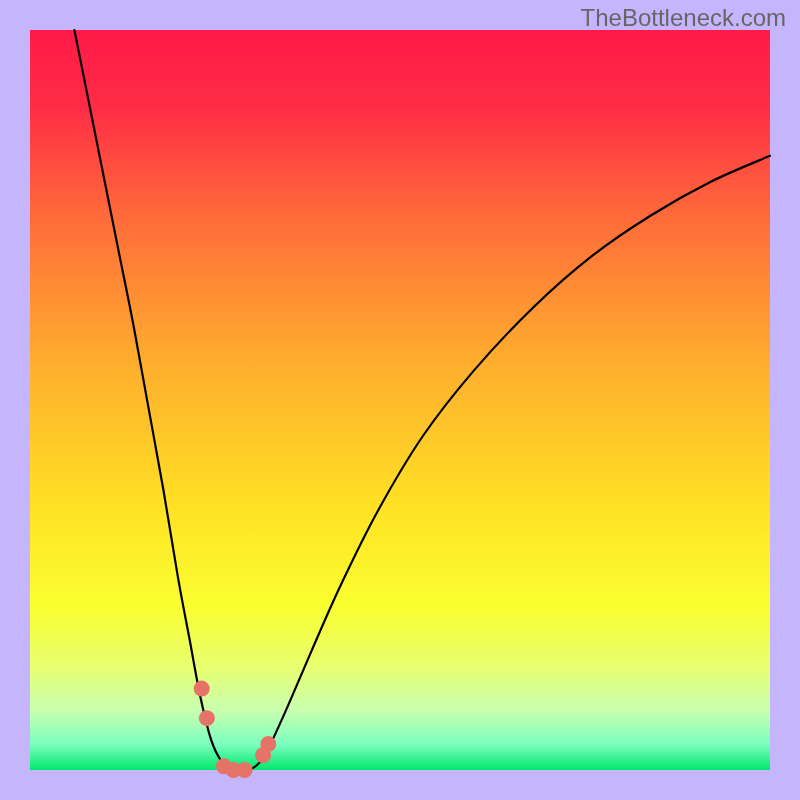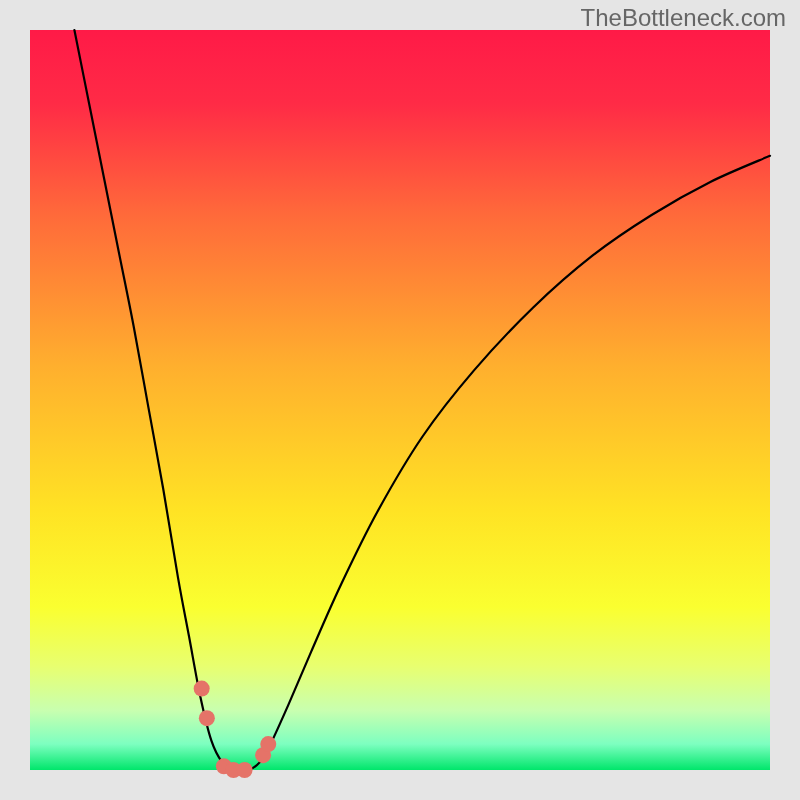--- a/index.html
+++ b/index.html
@@ -7,21 +7,21 @@
     padding: 0;
     width: 800px;
     height: 800px;
     background: #000;
     overflow: hidden;
   }
   .frame {
     position: relative;
     width: 800px;
     height: 800px;
-    background: #e5e5e5;
+    background: #c4b5fd;
   }
   .watermark {
     position: absolute;
     top: 4px;
     right: 14px;
     font-family: Arial, Helvetica, sans-serif;
     font-size: 24px;
     color: #666666;
     letter-spacing: 0px;
     z-index: 10;

